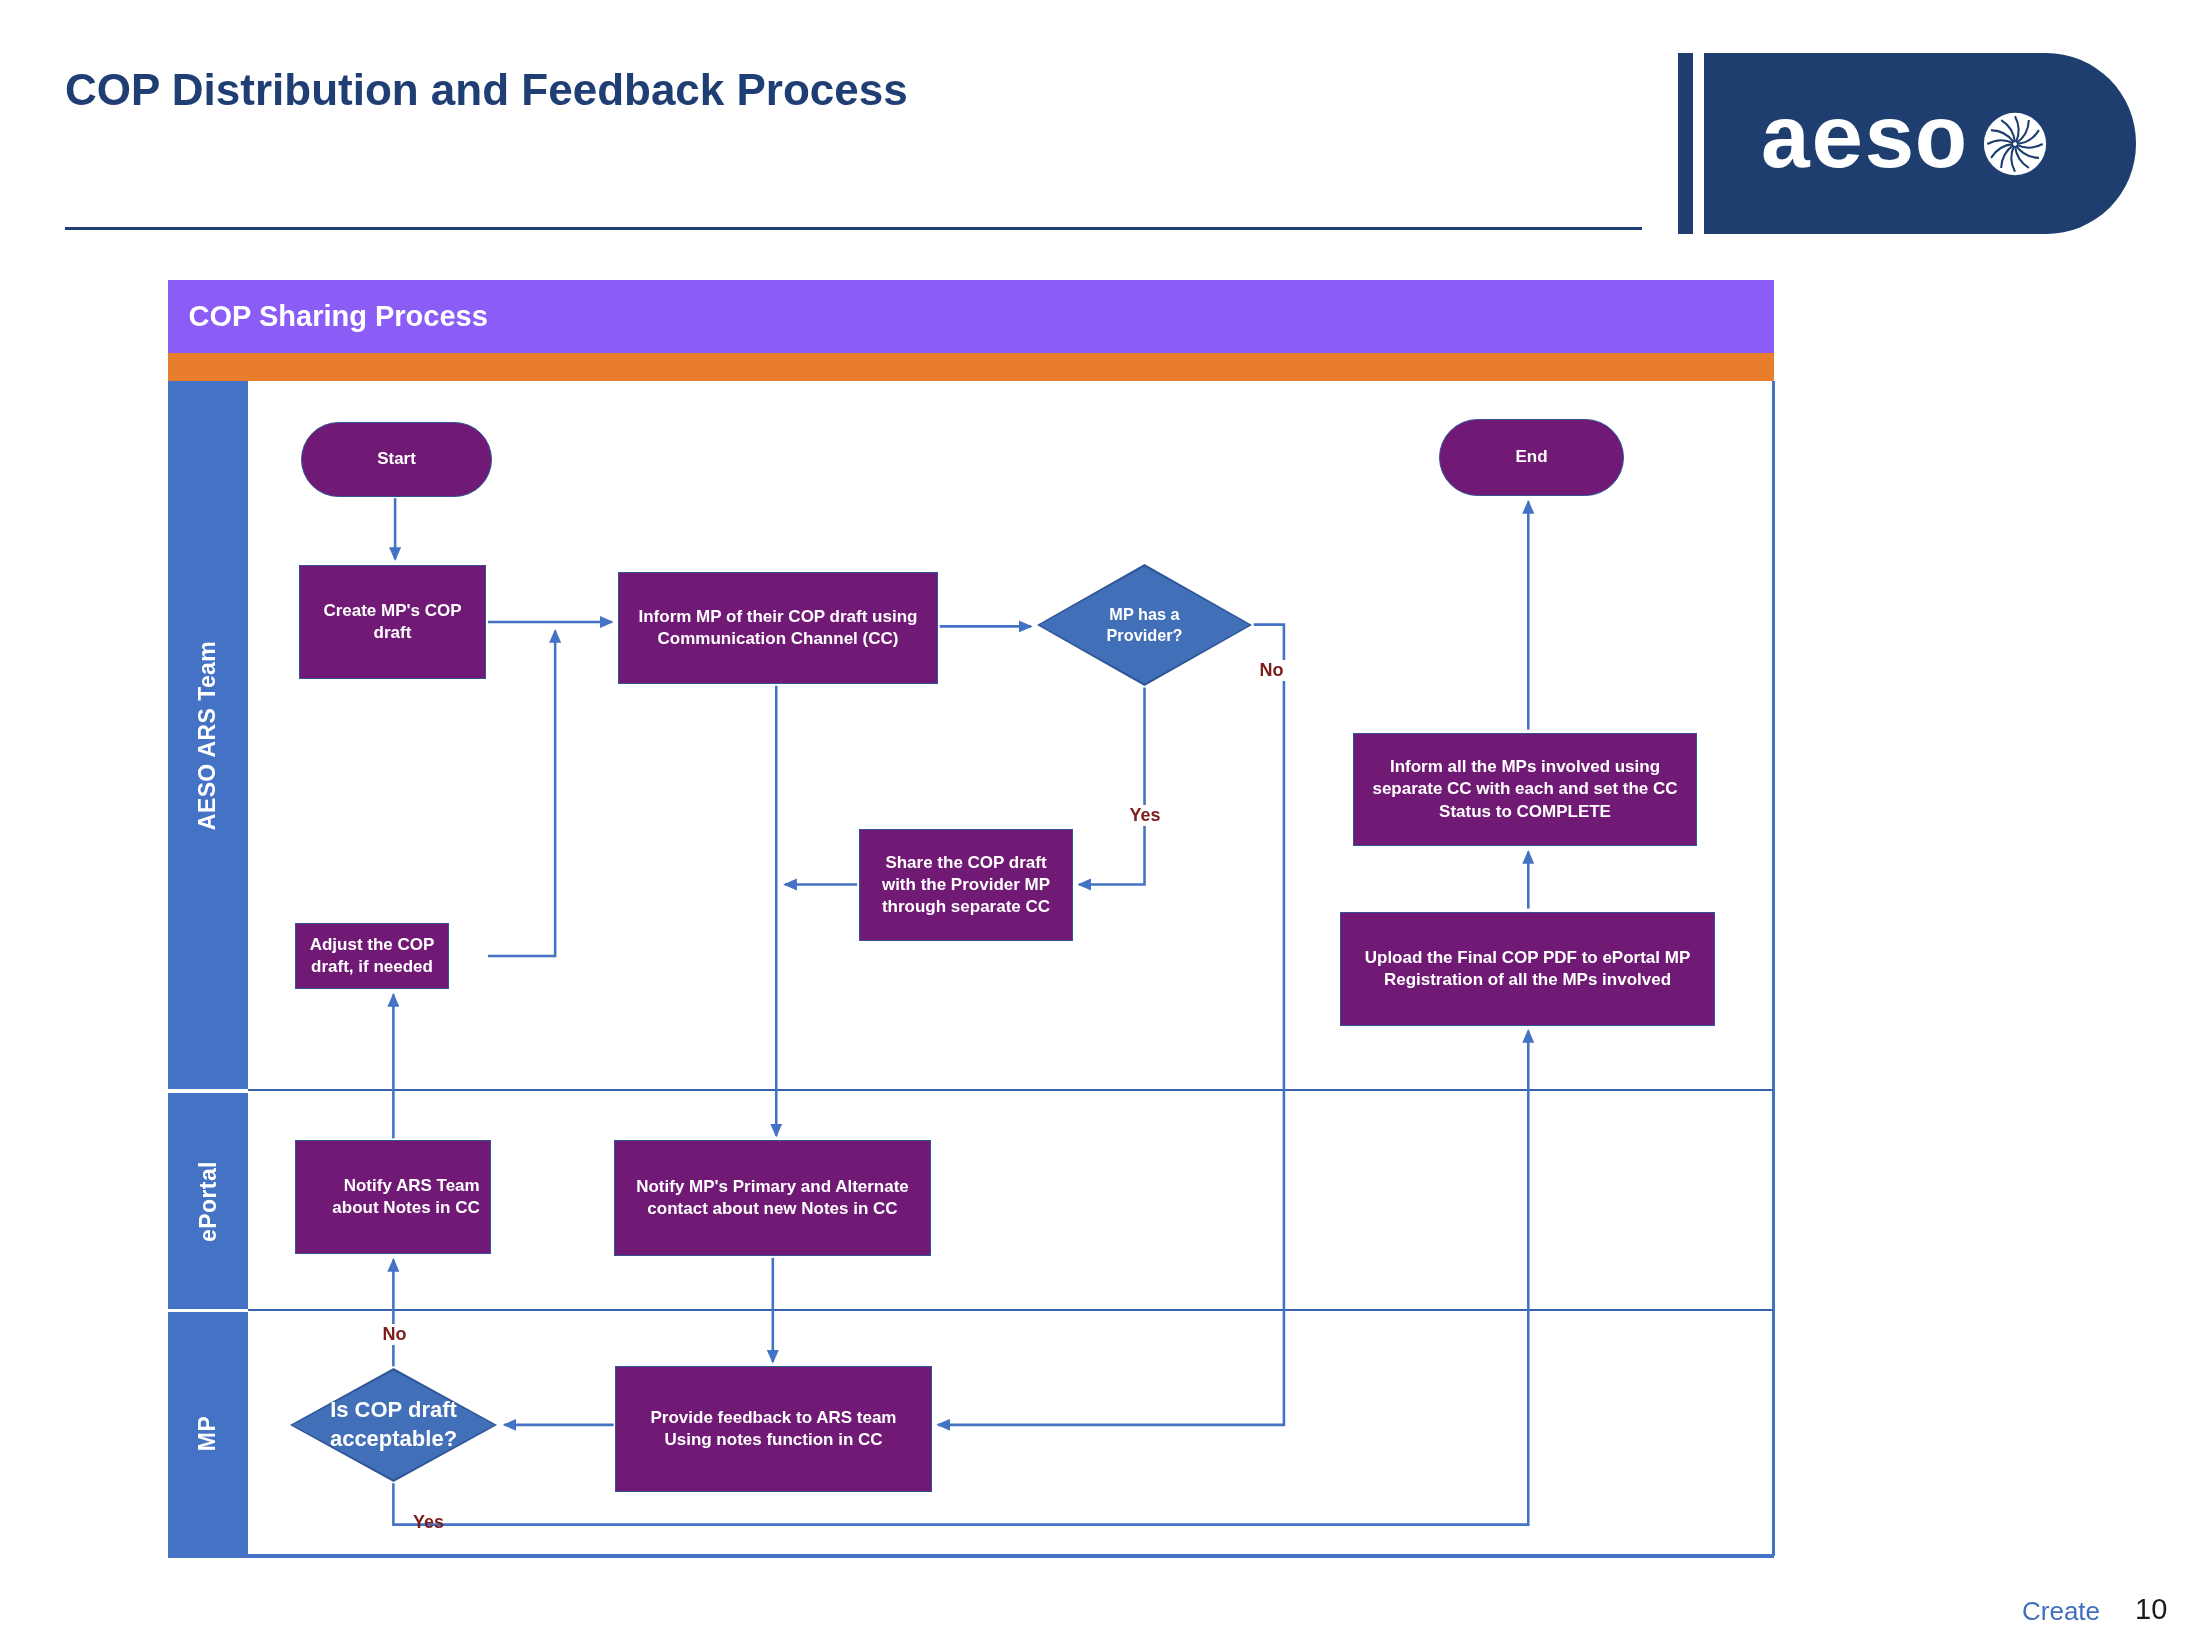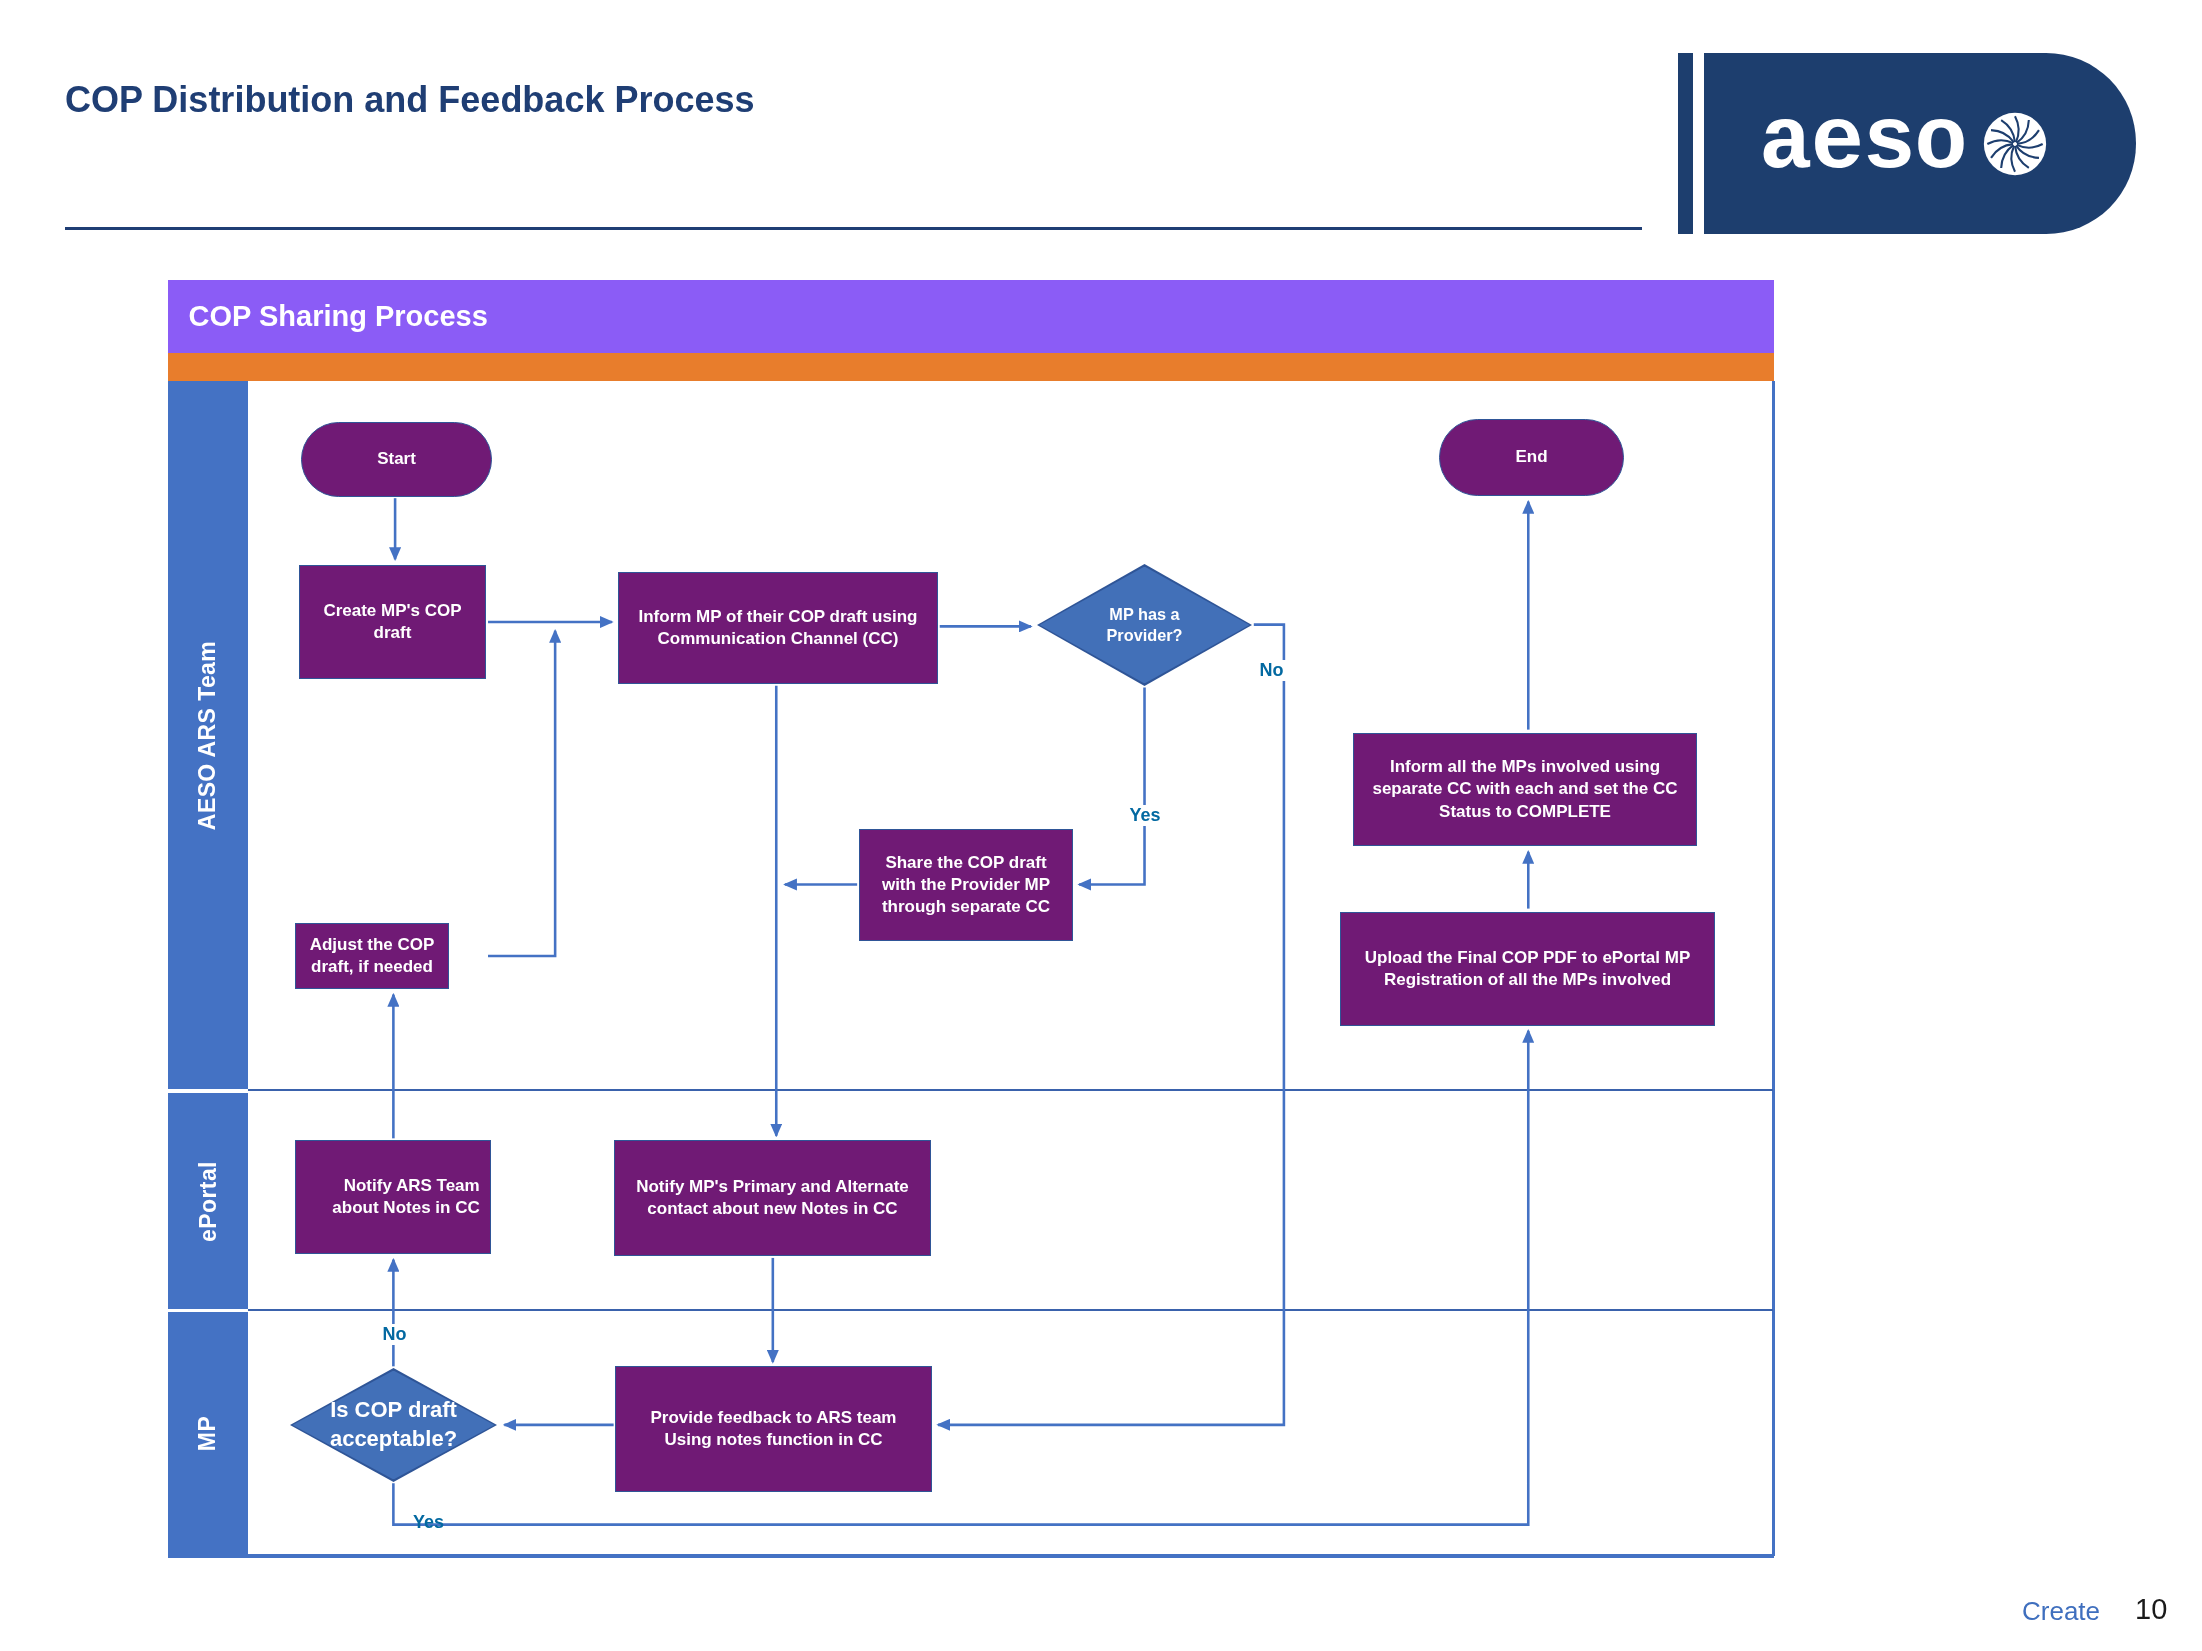--- a/index.html
+++ b/index.html
@@ -1,20 +1,20 @@
 <!DOCTYPE html>
 <html style="font-size:13.8px"><head>
 <meta charset="utf-8">
 <style>
   html,body{margin:0;padding:0;background:#fff;}
   #page{position:relative;width:2203px;height:1652px;background:#fff;overflow:hidden;
         font-family:"Liberation Sans",sans-serif;}
 
   
-  .slide-title{position:absolute;left:65px;top:79px;font-size:36px;font-weight:700;
+  .slide-title{position:absolute;left:65px;top:65px;font-size:44px;font-weight:700;
                color:#1f3e74;letter-spacing:0;}
   .title-rule{position:absolute;left:65px;top:227px;width:1577px;height:2.6px;background:#1f3e74;}
   .logo-bar{position:absolute;left:1678px;top:53px;width:14.6px;height:181px;background:#1d3e6e;}
   .logo{position:absolute;left:1704px;top:53px;width:432px;height:181px;background:#1d3e6e;
         border-radius:0 90px 90px 0;display:flex;align-items:center;justify-content:center;gap:17px;
         padding-right:34px;box-sizing:border-box;}
   .logo .wordmark{color:#fff;font-size:89px;font-weight:700;letter-spacing:-1.7px;line-height:1;font-family:Liberation Mono, monospace;}
   .logo svg{display:block;}
 
   
@@ -36,21 +36,21 @@
         color:#fff;font-weight:700;font-size:17px;line-height:1.3;display:flex;align-items:center;
         justify-content:center;text-align:center;padding:5.2px 10.3px;}
   .pill{border-radius:45px;}
   .diamond{background:none;border:none;padding:0;}
   .diamond .d-bg{position:absolute;inset:0;background:#2f5597;
                  clip-path:polygon(50% 0,100% 50%,50% 100%,0 50%);}
   .diamond .d-bg2{position:absolute;inset:2.6px;background:#4270b8;
                   clip-path:polygon(50% 0,100% 50%,50% 100%,0 50%);}
   .diamond span{position:relative;z-index:1;padding:0 34px;}
 
-  .elabel{position:absolute;color:#0369a1;font-weight:700;font-size:18px;}
+  .elabel{position:absolute;color:#7f1d1d;font-weight:700;font-size:18px;}
   .elabel.gap{background:#fff;padding:0 3.4px;}
 
   #connectors{position:absolute;left:0;top:0;pointer-events:none;}
 
   
   .footer-public{position:absolute;left:2022px;top:1596px;font-size:26px;color:#3f6fbe;}
   .footer-page{position:absolute;left:2135px;top:1593px;font-size:29px;color:#1a1a1a;}
 </style>
 </head>
 <body>

